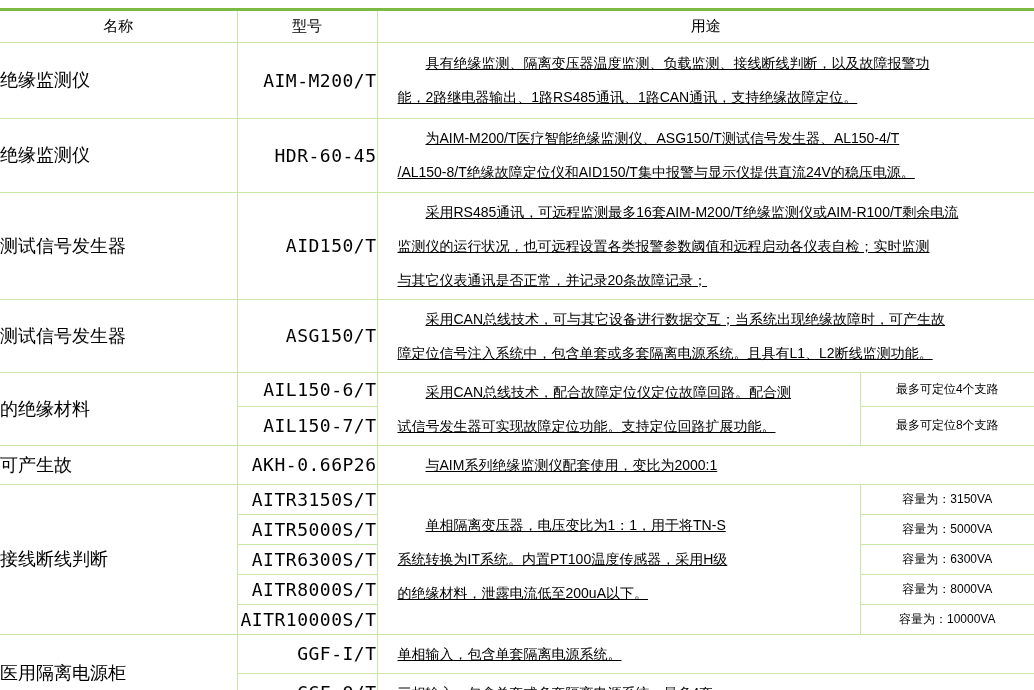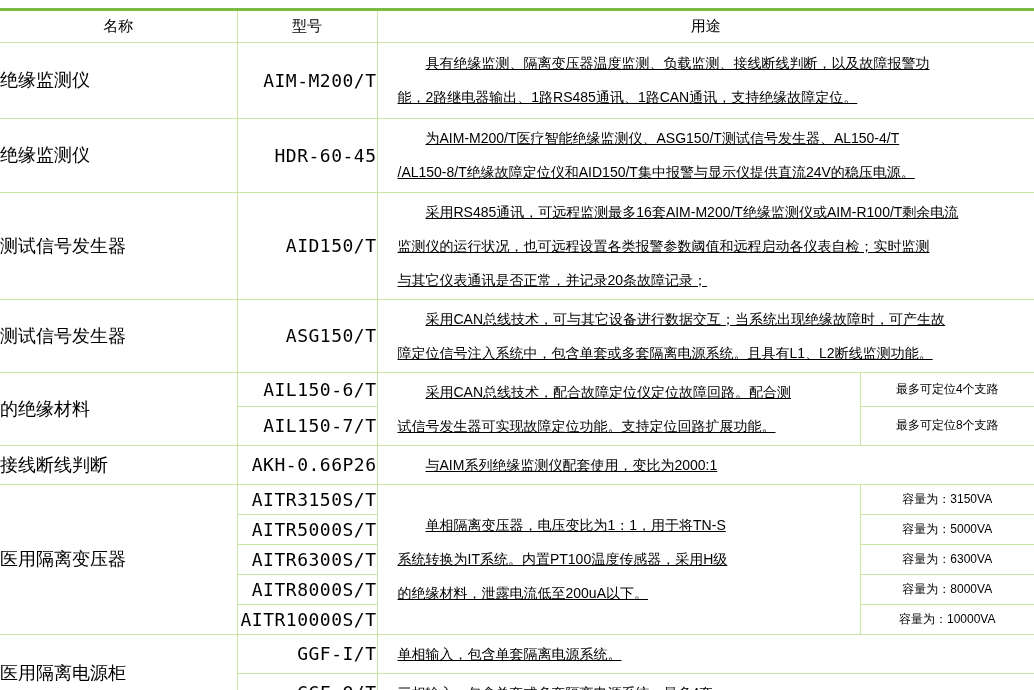--- a/index.html
+++ b/index.html
@@ -90,27 +90,27 @@
     <td class="c-purpose" rowspan="2">采用CAN总线技术，配合故障定位仪定位故障回路。配合测
 试信号发生器可实现故障定位功能。支持定位回路扩展功能。</td>
     <td class="c-note">最多可定位4个支路</td>
   </tr>
   <tr class="h36">
     <td class="c-model">AIL150-7/T</td>
     <td class="c-note">最多可定位8个支路</td>
   </tr>
 
   <tr class="h30">
-    <td class="c-name">接线断线判断</td>
+    <td class="c-name">可产生故</td>
     <td class="c-model">AKH-0.66P26</td>
     <td class="c-purpose" colspan="2">与AIM系列绝缘监测仪配套使用，变比为2000:1</td>
   </tr>
 
   <tr class="h30">
-    <td class="c-name" rowspan="5">医用隔离变压器</td>
+    <td class="c-name" rowspan="5">接线断线判断</td>
     <td class="c-model">AITR3150S/T</td>
     <td class="c-purpose" rowspan="5">单相隔离变压器，电压变比为1：1，用于将TN-S
 系统转换为IT系统。内置PT100温度传感器，采用H级
 的绝缘材料，泄露电流低至200uA以下。</td>
     <td class="c-note">容量为：3150VA</td>
   </tr>
   <tr class="h30">
     <td class="c-model">AITR5000S/T</td>
     <td class="c-note">容量为：5000VA</td>
   </tr>

